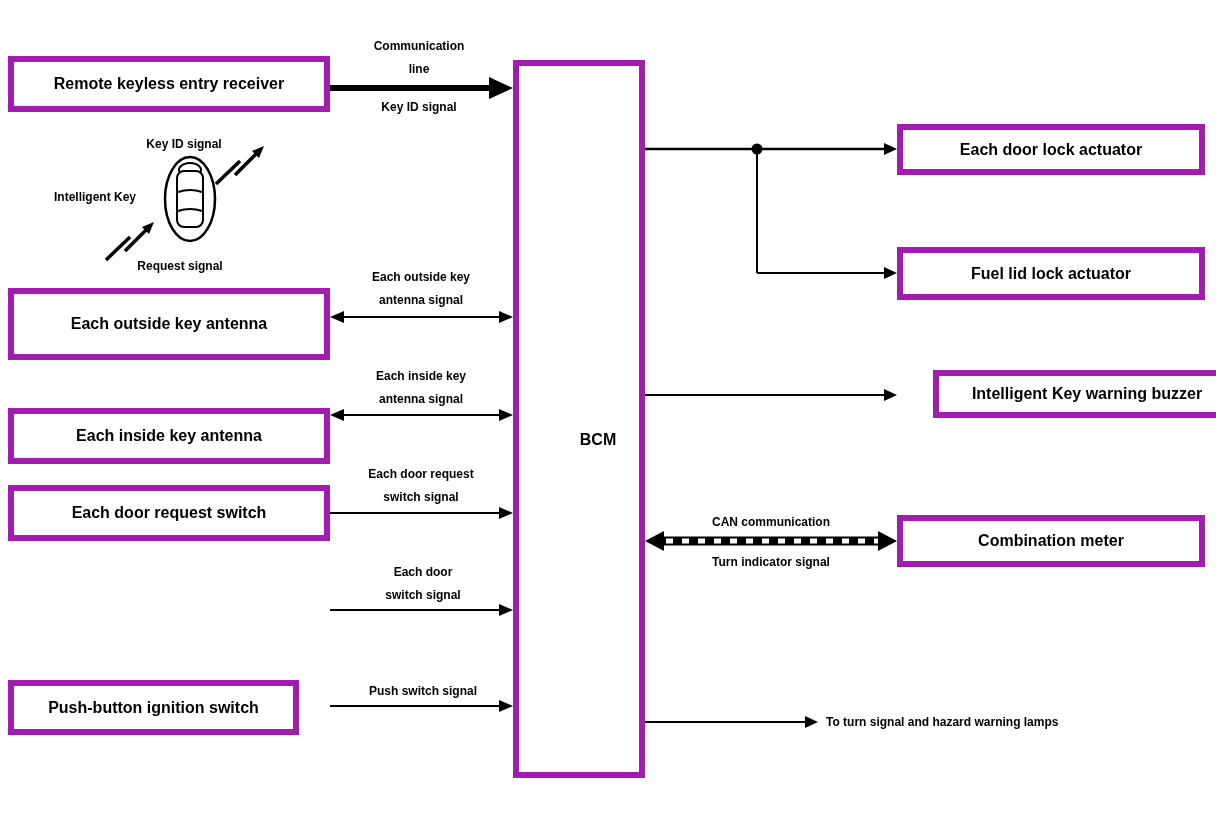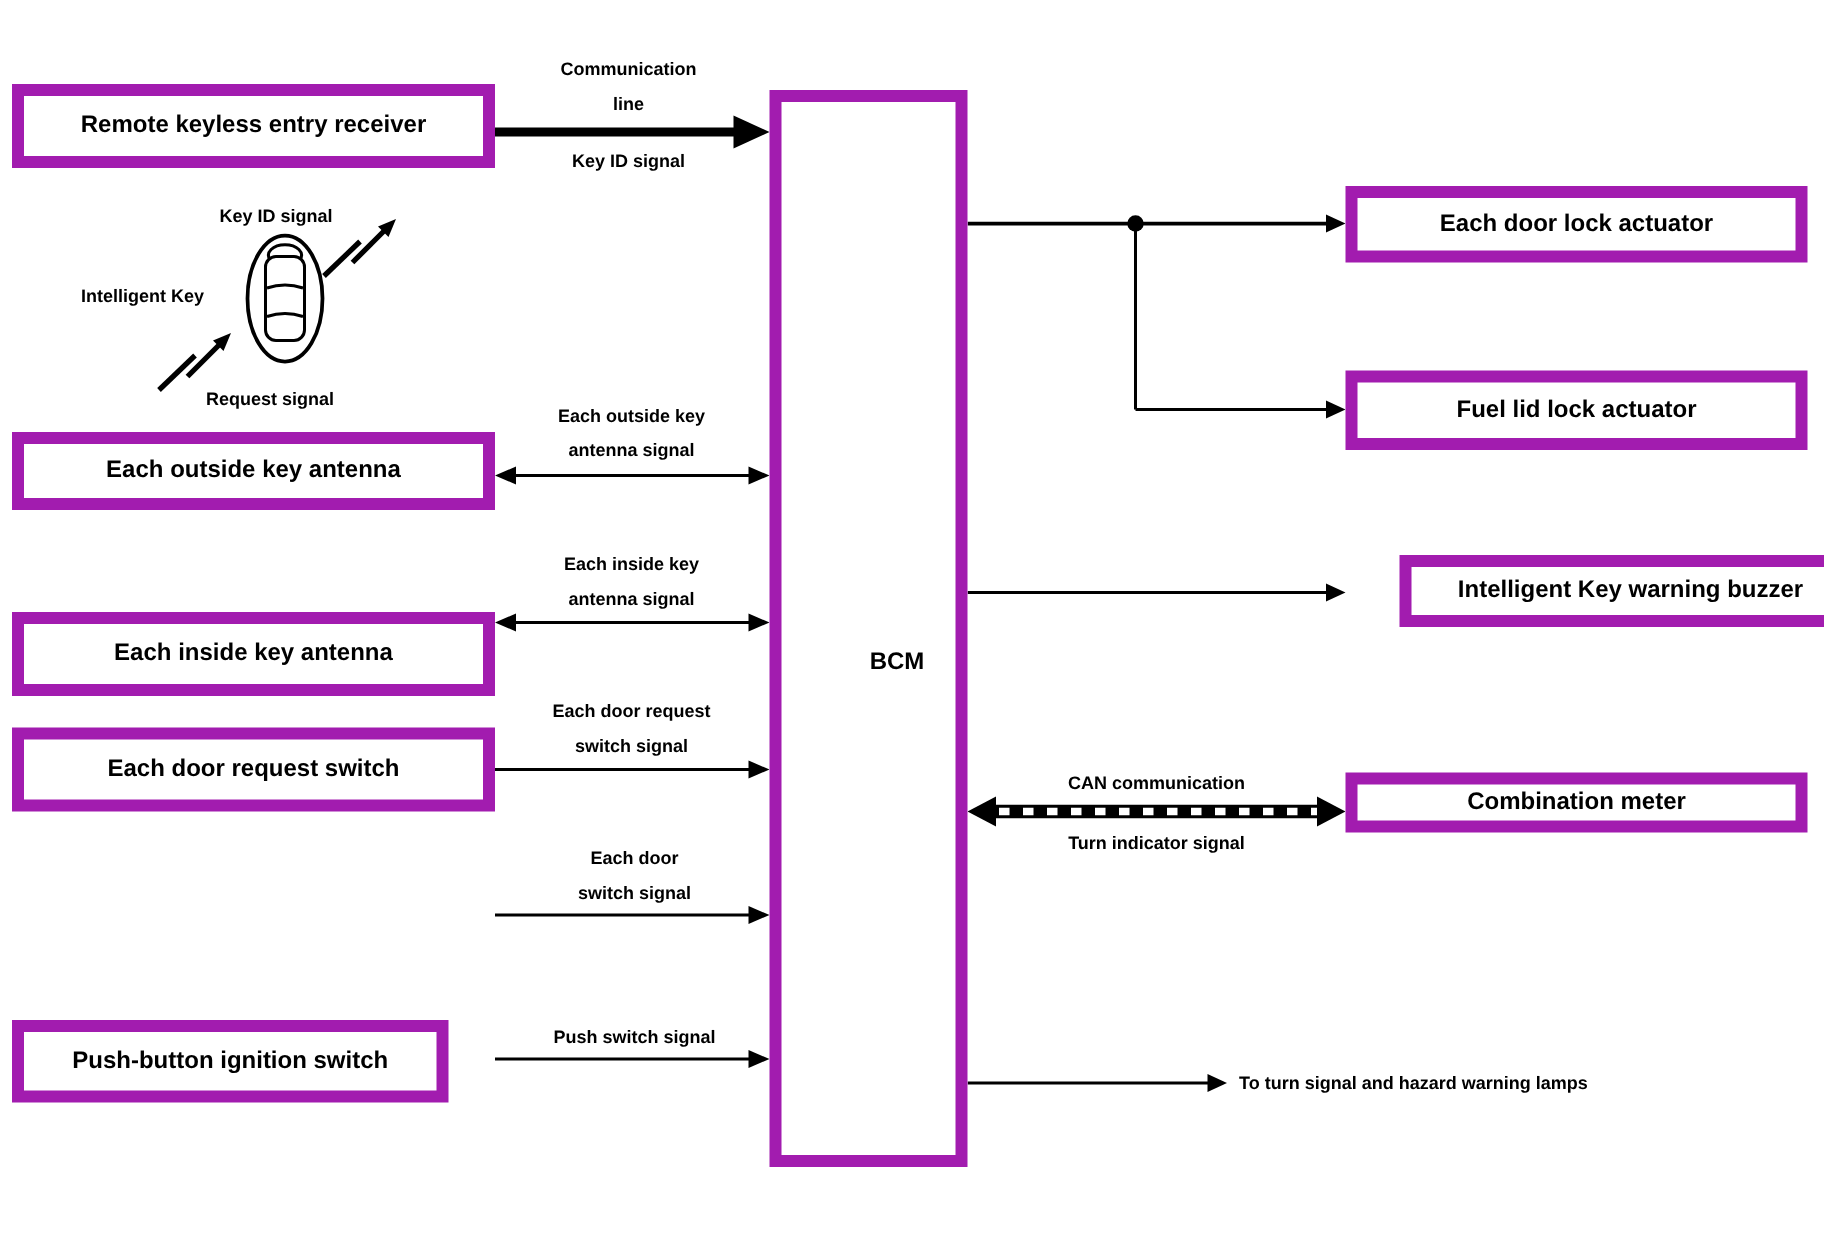--- a/index.html
+++ b/index.html
@@ -7,21 +7,21 @@
     position:relative;
     width:1216px;height:822px;
     background:#ffffff;
     font-family:"Liberation Sans", sans-serif;
     font-weight:bold;
     color:#000;
     overflow:hidden;
   }
   .box{
     position:absolute;
-    border:8px solid #a21caf;
+    border:6px solid #a21caf;
     background:#fff;
     display:flex;
     align-items:center;
     justify-content:center;
     font-size:16px;
     white-space:nowrap;
     box-sizing:border-box;
     text-align:center;
   }
   .lbl{
@@ -115,33 +115,33 @@
     </g>
 
     <g>
       <line x1="106" y1="260" x2="130" y2="237" stroke="#000" stroke-width="3.5"></line>
       <line x1="125" y1="251" x2="146" y2="230" stroke="#000" stroke-width="3.5"></line>
       <polygon points="154,222 149,234 142,227" fill="#000"></polygon>
     </g>
   </svg>
 
   <div class="box" style="left:8px;top:56px;width:322px;height:56px;">Remote keyless entry receiver</div>
-  <div class="box" style="left:8px;top:288px;width:322px;height:52px;">Each outside key antenna</div>
+  <div class="box" style="left:8px;top:288px;width:322px;height:72px;">Each outside key antenna</div>
   <div class="box" style="left:8px;top:388px;width:322px;height:56px;margin-top:20px;">Each inside key antenna</div>
   <div class="box" style="left:8px;top:485px;width:322px;height:56px;">Each door request switch</div>
   <div class="box" style="left:8px;top:680px;width:291px;height:55px;">Push-button ignition switch</div>
 
   <div class="box" style="left:513px;top:60px;width:132px;height:718px;align-items:flex-start;">
     <span style="margin-top:365px;margin-left:38px;">BCM</span>
   </div>
 
   <div class="box" style="left:897px;top:124px;width:308px;height:51px;">Each door lock actuator</div>
   <div class="box" style="left:897px;top:247px;width:308px;height:53px;">Fuel lid lock actuator</div>
   <div class="box" style="left:897px;top:370px;width:308px;height:48px;margin-left:36px;">Intelligent Key warning buzzer</div>
-  <div class="box" style="left:897px;top:515px;width:308px;height:40px;">Combination meter</div>
+  <div class="box" style="left:897px;top:515px;width:308px;height:52px;">Combination meter</div>
 
   <div class="lbl centered" style="left:419px;top:35px;">
     <span>Communication</span>
     <span>line</span>
   </div>
   <div class="lbl centered" style="left:419px;top:96px;">
     <span>Key ID signal</span>
   </div>
 
   <div class="lbl centered" style="left:421px;top:266px;">

